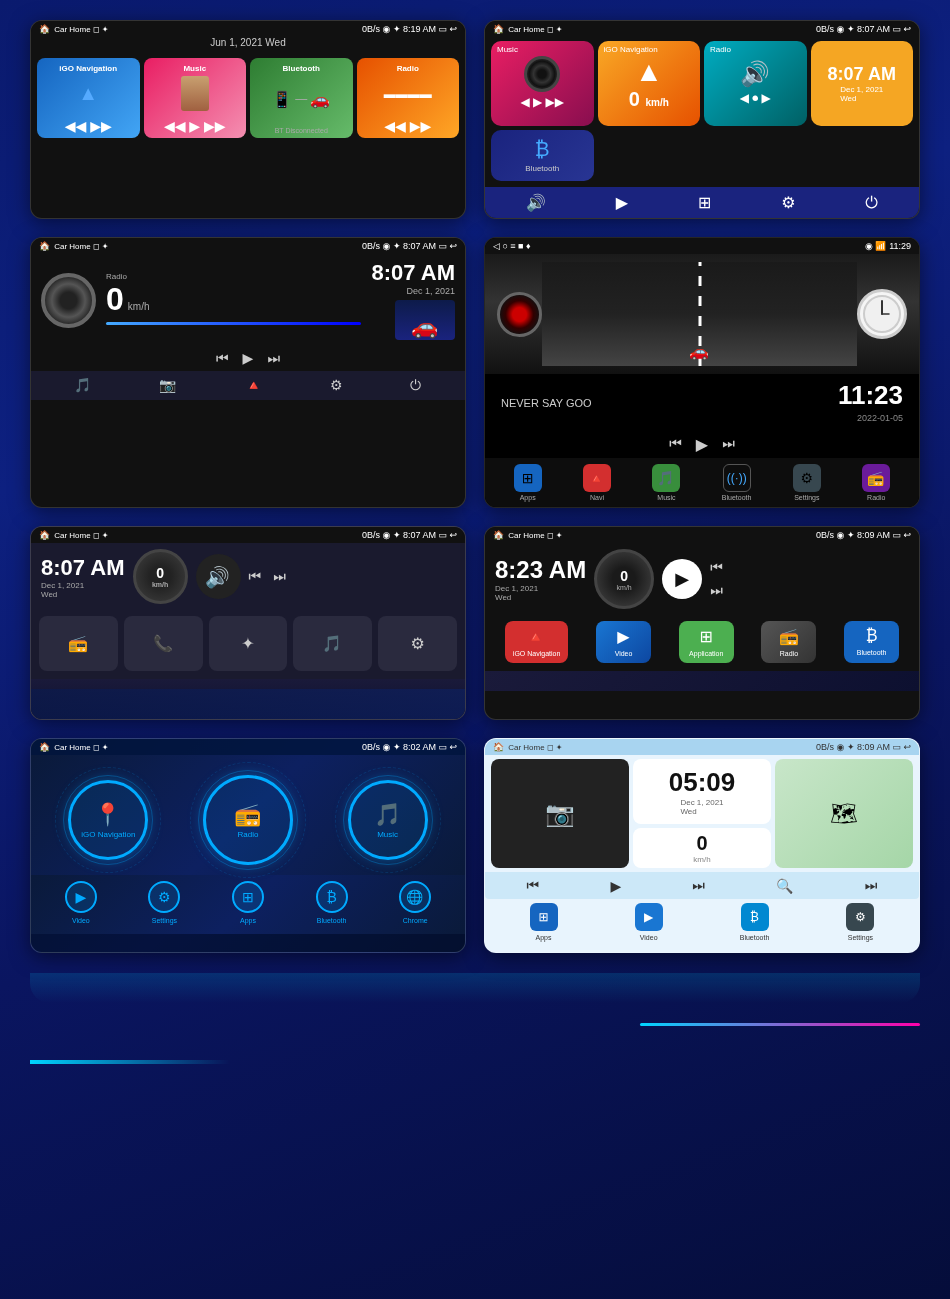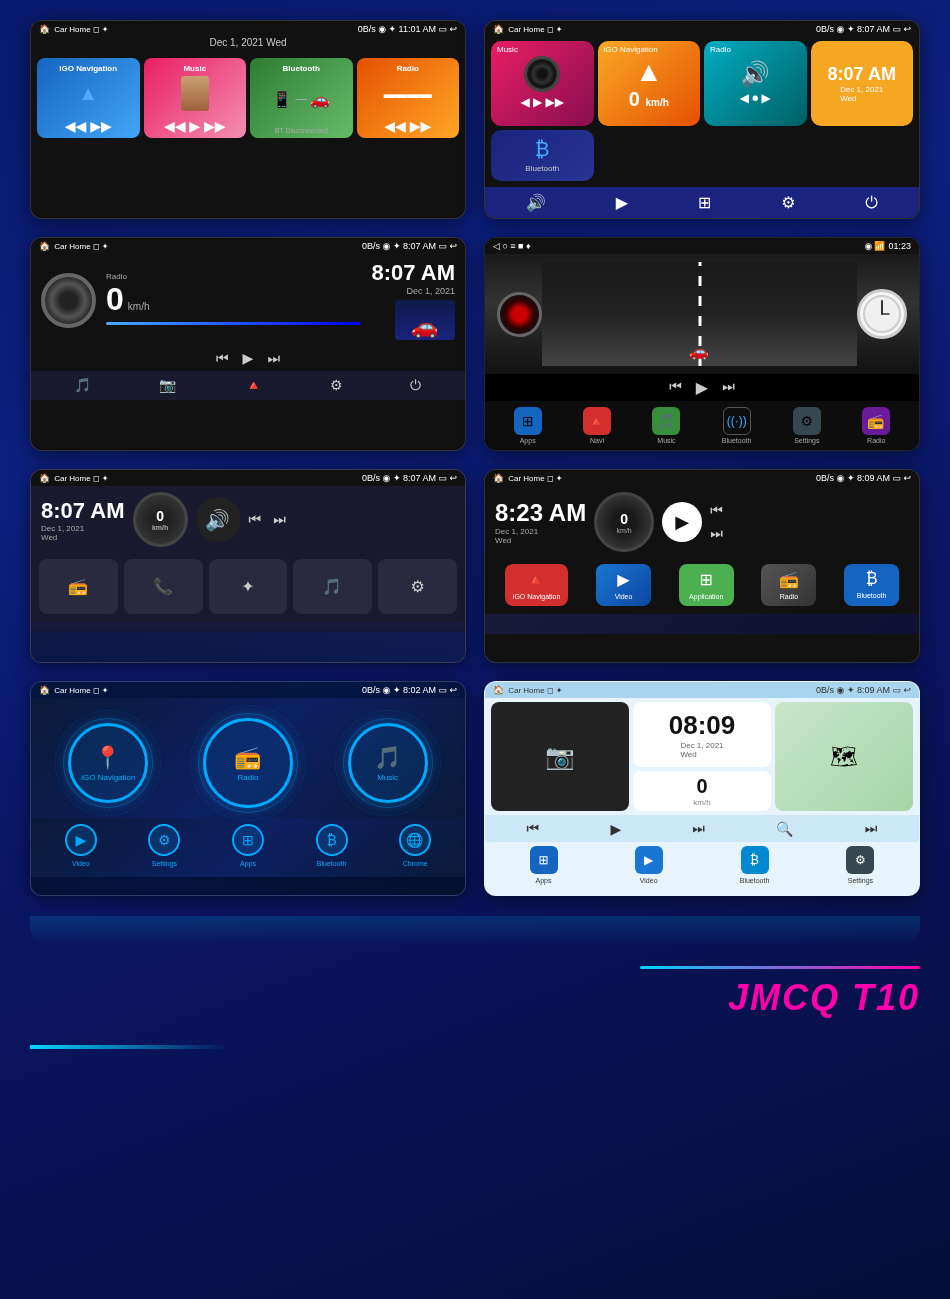--- a/index.html
+++ b/index.html
@@ -474,24 +474,24 @@
 
 <div class="grid-container">
 
   <div class="screen-card screen1">
     <div class="status-bar dark">
       <span class="status-left">
         <span>🏠</span>
         <span style="font-size:8px">Car Home ◻ ✦</span>
       </span>
       <span class="status-right">
-        <span>0B/s ◉ ✦ 11:01 AM ▭ ↩</span>
-      </span>
-    </div>
-    <div class="screen1 date-display">Dec 1, 2021 Wed</div>
+        <span>0B/s ◉ ✦ 8:19 AM ▭ ↩</span>
+      </span>
+    </div>
+    <div class="screen1 date-display">Jun 1, 2021 Wed</div>
     <div class="screen1 app-grid">
 
       <div class="app-tile tile-blue">
         <div class="app-tile-label">iGO Navigation</div>
         <div class="nav-arrow">▲</div>
         <div class="media-controls">◀◀ ▶▶</div>
       </div>
 
       <div class="app-tile tile-pink">
         <div class="app-tile-label">Music</div>
@@ -609,37 +609,44 @@
       <span>⏻</span>
     </div>
   </div>
 
   <div class="screen-card screen4">
     <div class="status-bar black">
       <span class="status-left">
         <span>◁ ○ ≡ ■ ♦</span>
       </span>
       <span class="status-right">
-        <span>◉ 📶 01:23</span>
+        <span>◉ 📶 11:29</span>
       </span>
     </div>
     <div class="screen4 hero">
       <div class="screen4 vinyl-sm"></div>
       <div class="road-visual">
         <div class="road-lines"></div>
         <div class="road-car">🚗</div>
       </div>
       <div class="clock-circle">
         <svg width="42" height="42" viewBox="0 0 42 42">
           <circle cx="21" cy="21" r="18" fill="#f0f0f0" stroke="#ccc" stroke-width="2"></circle>
           <line x1="21" y1="21" x2="21" y2="8" stroke="#333" stroke-width="2" stroke-linecap="round"></line>
           <line x1="21" y1="21" x2="28" y2="21" stroke="#333" stroke-width="1.5" stroke-linecap="round"></line>
         </svg>
       </div>
     </div>
+    <div style="display:flex;justify-content:space-between;align-items:center;padding:4px 8px;">
+      <div class="screen4 song-title">NEVER SAY GOO</div>
+      <div>
+        <div class="screen4 big-time">11:23</div>
+        <div class="screen4 date-line">2022-01-05</div>
+      </div>
+    </div>
     <div class="screen4 media-controls2">
       <span>⏮</span>
       <span style="font-size:16px;">▶</span>
       <span>⏭</span>
     </div>
     <div class="screen4 app-icons-bar">
       <div class="app-icon-item">
         <div class="icon-box icon-apps">⊞</div>
         <span>Apps</span>
       </div>
@@ -832,21 +839,21 @@
         <span>0B/s ◉ ✦ 8:09 AM ▭ ↩</span>
       </span>
     </div>
     <div class="screen8 main-grid">
 
       <div class="camera-widget">
         <span>📷</span>
       </div>
 
       <div class="time-widget-light">
-        <div class="big-time">08:09</div>
+        <div class="big-time">05:09</div>
         <div class="date-sm">
           <div>Dec 1, 2021</div>
           <div>Wed</div>
         </div>
       </div>
 
       <div class="map-widget">
         <span>🗺</span>
       </div>
 
@@ -891,19 +898,14 @@
       </div>
     </div>
   </div>
 
 </div>
 
 <div class="reflection"></div>
 
 <div class="branding-area">
   <div class="brand-line"></div>
-  <div class="brand-name">
-    <span>JMCQ</span>
-    <span> </span>
-    <span>T10</span>
-  </div>
   <div class="deco-lines"></div>
 </div>
 
 </body></html>

